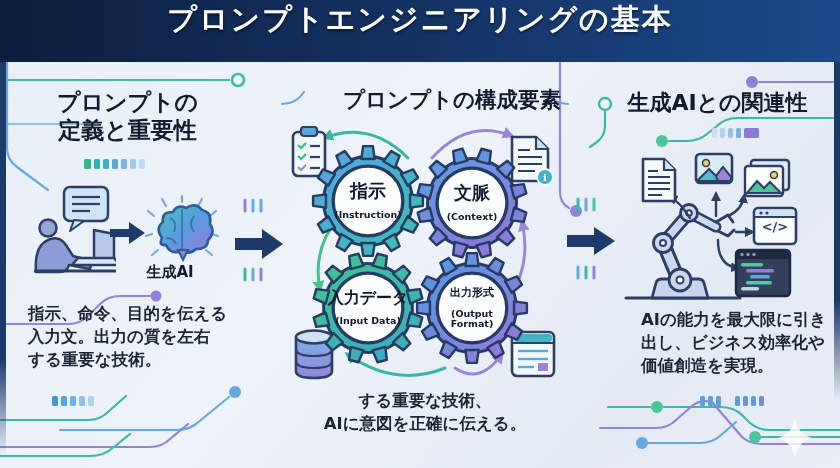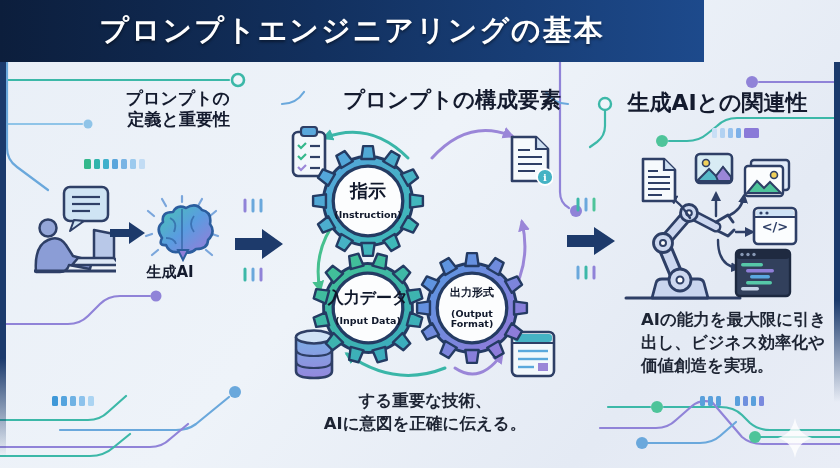--- a/index.html
+++ b/index.html
@@ -1,23 +1,23 @@
 <!DOCTYPE html>
 <html><head>
 <meta charset="utf-8">
 <style>
   html,body{margin:0;padding:0;background:#dde4ee;}
   #canvas{position:relative;width:840px;height:468px;overflow:hidden;
     font-family:"DejaVu Sans","Liberation Sans",sans-serif;
     background:linear-gradient(130deg,#e9eff7 0%,#eef3f9 45%,#e4eaf4 78%,#e9edf6 100%);}
   .abs{position:absolute;}
   
-  #banner{left:0;top:0;width:704px;height:62px;
+  #banner{left:0;top:0;width:840px;height:62px;
     background:linear-gradient(90deg,#0c1e3c 0%,#12305e 45%,#1d4a8c 100%);
-    display:flex;align-items:center;justify-content:center;}
+    display:flex;align-items:flex-start;justify-content:center;}
   #banner .title{color:#ffffff;font-size:29px;font-weight:800;letter-spacing:2px;
     text-shadow:0 2px 3px rgba(0,0,0,.45);}
   
   .edge{top:62px;width:6px;}
   #edgeL{left:0;height:395px;background:linear-gradient(180deg,#1b3a6c 0%,#1b3a6c 75%,rgba(27,58,108,0) 100%);}
   #edgeR{right:0;height:340px;background:linear-gradient(180deg,#1b3a6c 0%,#1b3a6c 70%,rgba(27,58,108,0) 100%);}
   
   .heading{color:#141b2e;font-weight:800;text-align:center;line-height:1.22;}
   .body-text{color:#1d2433;font-weight:700;font-size:16.5px;line-height:1.38;}
   .dash-row{display:flex;align-items:center;}
@@ -93,21 +93,21 @@
     </g>
     <path d="M795,418 Q798,434 812,438 Q798,442 795,458 Q792,442 778,438 Q792,434 795,418 Z" fill="#ffffff" opacity="0.8"></path>
   </svg>
 
   <div id="banner" class="abs">
     <span class="title">プロンプトエンジニアリングの基本</span>
   </div>
   <div id="edgeL" class="abs edge"></div>
   <div id="edgeR" class="abs edge"></div>
 
-  <div class="abs heading z1" style="left:25px;top:88px;width:205px;font-size:17px;text-align:right;">
+  <div class="abs heading z1" style="left:25px;top:88px;width:205px;font-size:23px;">
     <div>プロンプトの</div>
     <div>定義と重要性</div>
   </div>
   <div class="abs dash-row z1" style="left:84px;top:159px;gap:3px;">
     <div style="width:7px;height:10px;background:#34b88c"></div>
       <div style="width:6px;height:10px;background:#2fb4ac"></div>
     <div style="width:6px;height:10px;background:#3fb0cc"></div>
       <div style="width:6px;height:10px;background:#5ba6dc"></div>
     <div style="width:6px;height:10px;background:#79b4e4"></div>
       <div style="width:6px;height:10px;background:#9ccaee"></div>
@@ -158,20 +158,25 @@
     <g fill="none" stroke="#2b5d9e" stroke-width="1.8" opacity="0.65">
       <path d="M38,15 V56"></path>
         <path d="M26,24 Q34,28 30,38"></path>
         <path d="M50,22 Q44,30 50,38"></path>
         <path d="M22,44 Q30,44 32,50"></path>
     </g>
     <polygon points="34,56 44,56 39,66" fill="#8f7fd8" stroke="#2b5d9e" stroke-width="2"></polygon>
   </svg>
   <div class="abs z1" style="left:134px;top:263px;width:72px;text-align:center;font-size:15px;font-weight:800;color:#141b2e;">生成AI</div>
 
+  <div class="abs body-text z1" style="left:28px;top:303px;width:215px;">
+    <div>指示、命令、目的を伝える</div>
+    <div>入力文。出力の質を左右</div>
+    <div>する重要な技術。</div>
+  </div>
   <div class="abs dash-row z1" style="left:52px;top:396px;gap:3px;">
     <div style="width:6px;height:10px;background:#3f98d8"></div>
       <div style="width:6px;height:10px;background:#55a4de"></div>
     <div style="width:6px;height:10px;background:#6fb2e4"></div>
       <div style="width:6px;height:10px;background:#8cc2ec"></div>
     <div style="width:6px;height:10px;background:#abd4f2"></div>
   </div>
 
   <svg class="abs z1" width="50" height="32" style="left:235px;top:228px">
     <polygon points="0,10 27,10 27,1 48,16 27,31 27,22 0,22" fill="#1d3a6b"></polygon>
@@ -263,20 +268,37 @@
       <circle r="46" fill="url(#gg1)" stroke="#243b63" stroke-width="3"></circle>
       <use href="#gear-teeth" fill="url(#gg1)" stroke="#243b63" stroke-width="2.5" stroke-linejoin="round"></use>
       <circle r="36" fill="#fcfdfe" stroke="#243b63" stroke-width="3.4"></circle>
     </svg>
     <div class="glabel">
         <span class="jp" style="font-size:18px">指示</span>
         <span class="en">(Instruction)</span>
       </div>
   </div>
 
+  <div class="abs gear z2" style="left:414px;top:145px">
+    <svg width="116" height="116" viewBox="-60 -60 120 120" style="transform:rotate(15deg)">
+      <defs>
+          <linearGradient id="gg2" x1="-57" y1="-57" x2="57" y2="57" gradientUnits="userSpaceOnUse">
+            <stop offset="0" stop-color="#55a2e6"></stop>
+            <stop offset="1" stop-color="#9a6fd6"></stop>
+          </linearGradient>
+        </defs>
+      <circle r="46" fill="url(#gg2)" stroke="#243b63" stroke-width="3"></circle>
+      <use href="#gear-teeth" fill="url(#gg2)" stroke="#243b63" stroke-width="2.5" stroke-linejoin="round"></use>
+      <circle r="36" fill="#fcfdfe" stroke="#243b63" stroke-width="3.4"></circle>
+    </svg>
+    <div class="glabel">
+        <span class="jp" style="font-size:18px">文脈</span>
+        <span class="en">(Context)</span>
+      </div>
+  </div>
 
   <div class="abs gear z2" style="left:310px;top:250px">
     <svg width="116" height="116" viewBox="-60 -60 120 120" style="transform:rotate(15deg)">
       <defs>
           <linearGradient id="gg3" x1="-57" y1="-57" x2="57" y2="57" gradientUnits="userSpaceOnUse">
             <stop offset="0" stop-color="#43c48e"></stop>
             <stop offset="1" stop-color="#3aa8c8"></stop>
           </linearGradient>
         </defs>
       <circle r="46" fill="url(#gg3)" stroke="#243b63" stroke-width="3"></circle>

